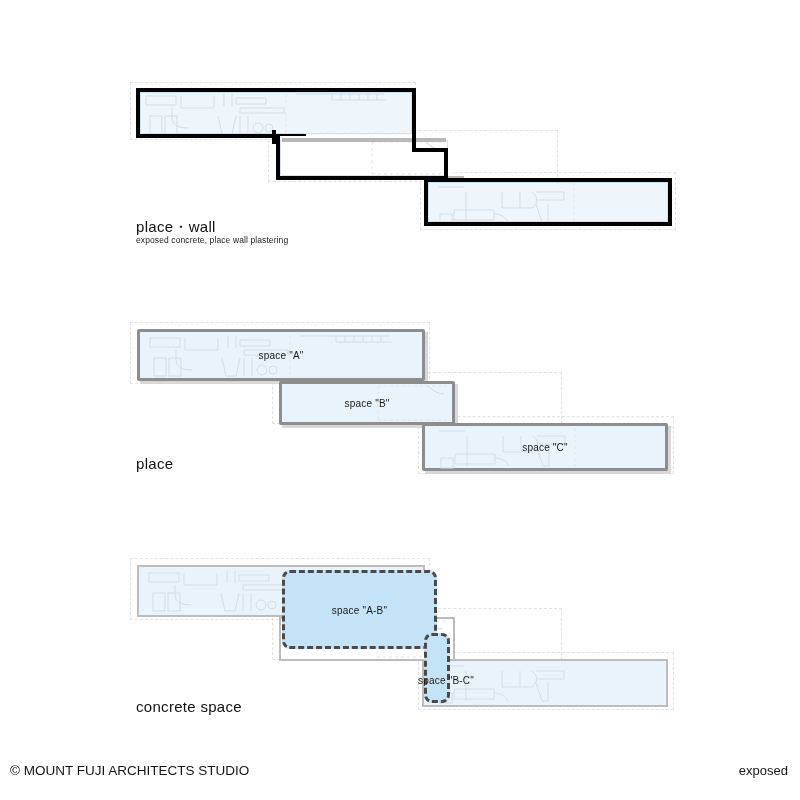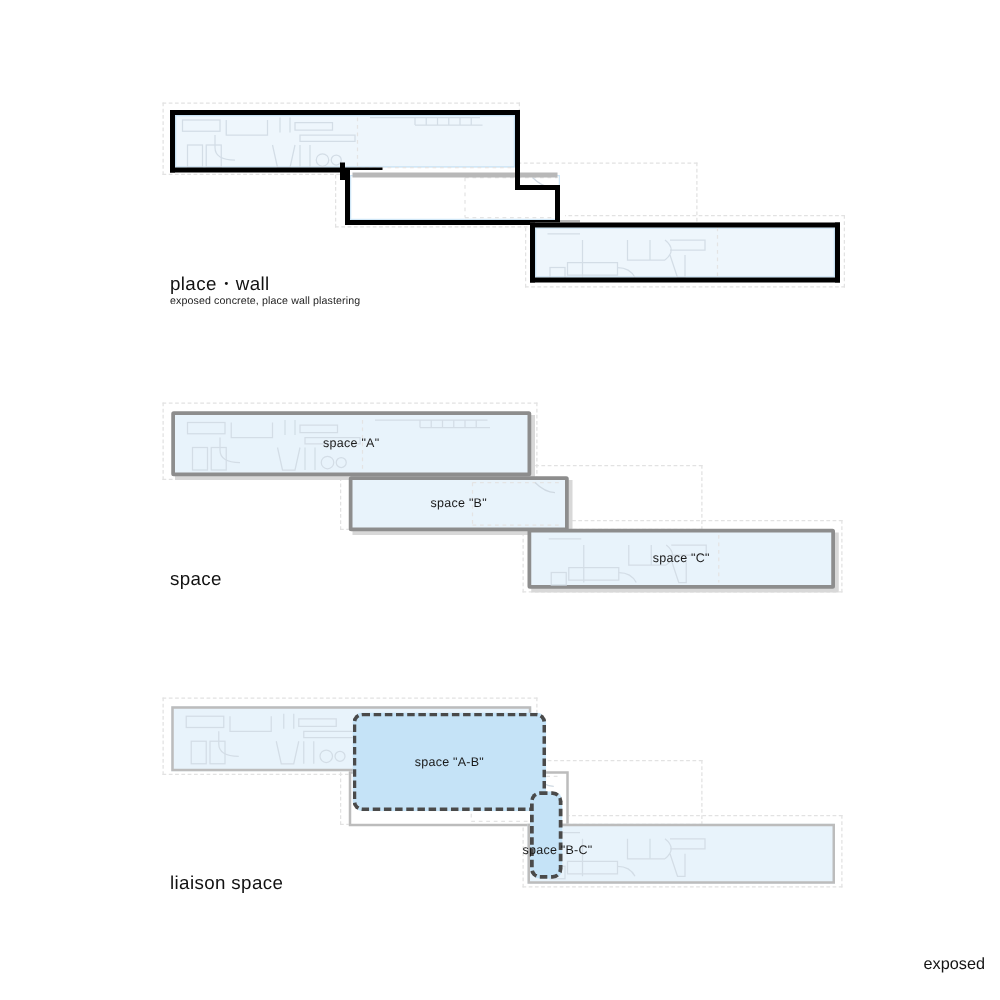--- a/index.html
+++ b/index.html
@@ -268,21 +268,21 @@
           <path d="M70 32 Q80 32 84 40"></path>
           <rect x="16" y="32" width="12" height="10"></rect>
         </g>
         <g class="dotline">
             <path d="M150 2 L150 40"></path>
           </g>
       </svg>
       <div class="in-label" style="left:50%;top:50%;transform:translate(-50%,-50%);">space "C"</div>
     </div>
 
-    <div class="sec-title" style="left:136px;top:455px;">space</div>
+    <div class="sec-title" style="left:136px;top:455px;">place</div>
   </div>
 
   <div class="abs" style="left:0;top:0;width:800px;height:760px;">
 
     <div class="ghost" style="left:130px;top:558px;width:300px;height:62px;"></div>
     <div class="ghost" style="left:272px;top:608px;width:290px;height:52px;"></div>
     <div class="ghost" style="left:418px;top:652px;width:256px;height:58px;"></div>
 
     <div class="softbar" style="left:137px;top:565px;width:288px;height:52px;">
       <svg class="plan-svg" width="284" height="48">
@@ -338,18 +338,19 @@
       </svg>
     </div>
 
     <div class="liaison" style="left:282px;top:570px;width:155px;height:79px;">
       <div class="in-label" style="left:50%;top:50%;transform:translate(-50%,-50%);">space "A-B"</div>
     </div>
 
     <div class="liaison" style="left:424px;top:633px;width:26px;height:70px;"></div>
     <div class="in-label" style="left:418px;top:675px;">space "B-C"</div>
 
-    <div class="sec-title" style="left:136px;top:698px;">liaison space</div>
+    <div class="sec-title" style="left:136px;top:698px;">concrete space</div>
   </div>
 
+  <div class="footer-left">© MOUNT FUJI ARCHITECTS STUDIO</div>
   <div class="footer-right">exposed</div>
 
 </div>
 
 </body></html>

